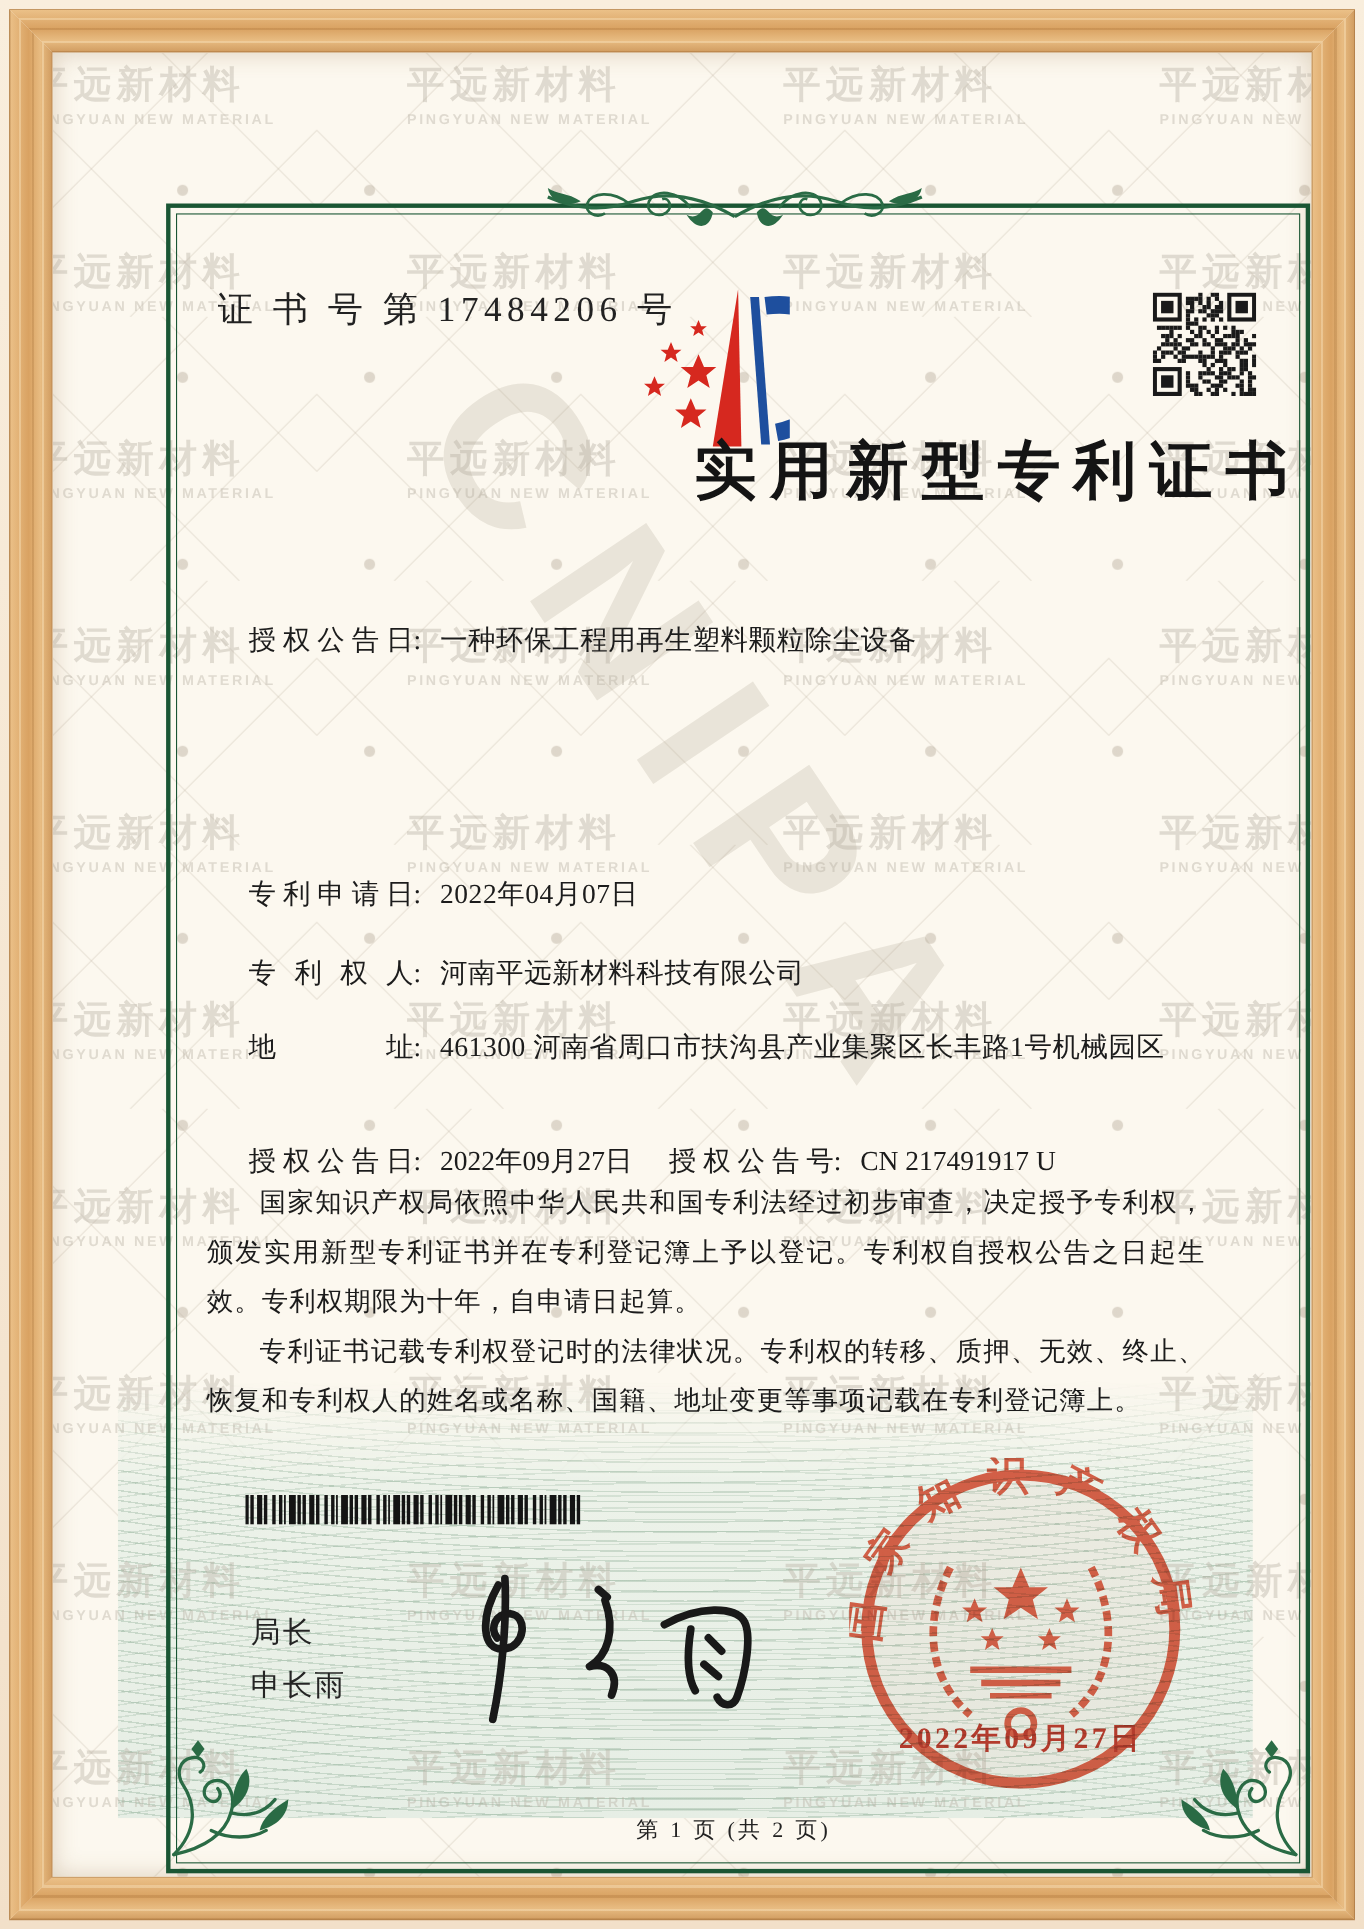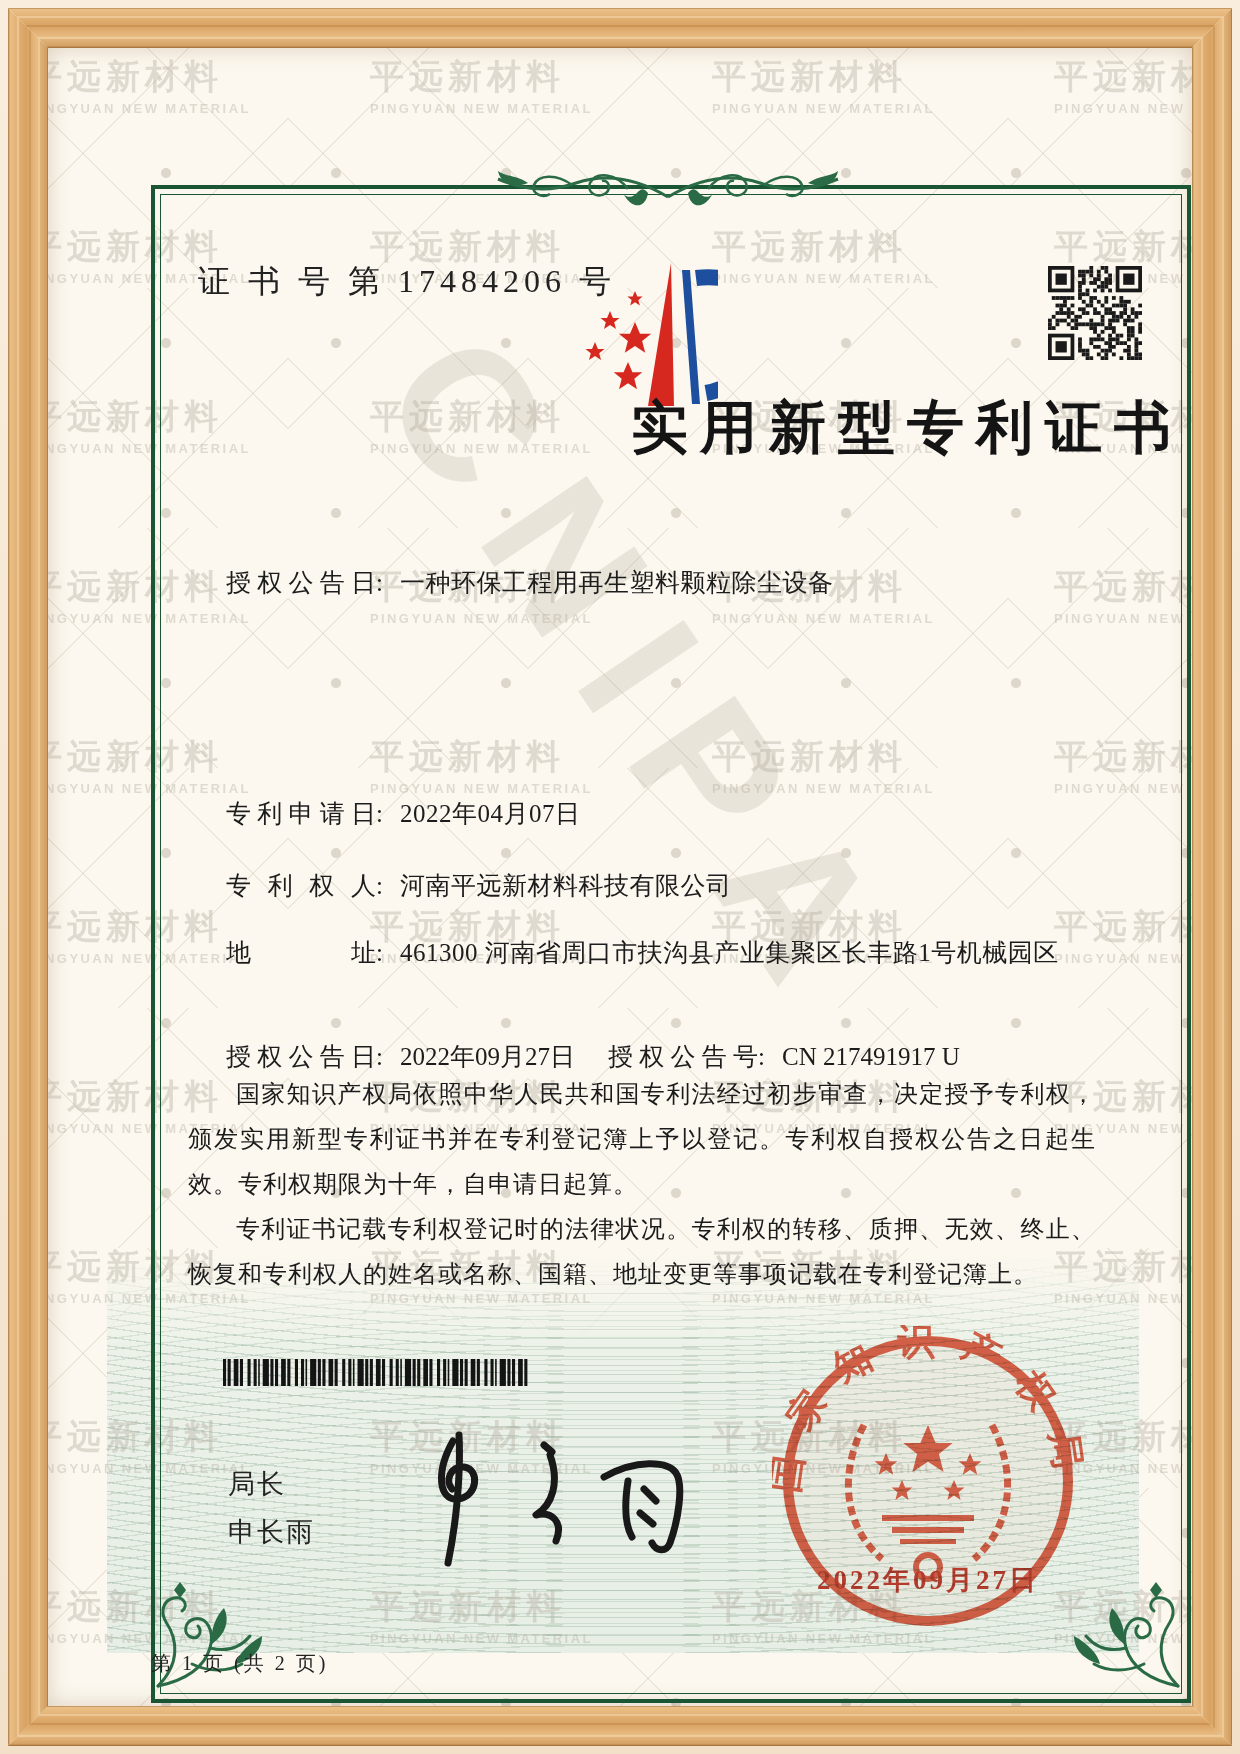--- a/index.html
+++ b/index.html
@@ -73,21 +73,21 @@
   .f1{top:514px}.f2{top:593px}.f3{top:669px}.f4{top:745px}.f5{top:817px}.f6{top:884px}
   .grant{top:988px}
   .grant .g2{position:absolute;left:382px;top:0;white-space:nowrap}
   .paras{left:140px;top:1024px;width:908px;font-size:24px;line-height:45px;color:#1b1b1b;text-align:justify}
   .paras p{margin:0;text-indent:2em;letter-spacing:1px}
   .barcode{left:175px;top:1311px;width:318px;height:27px}
   .signoff{left:180px;top:1412px;font-size:27px;line-height:48px;letter-spacing:2px;color:#242424;
            font-family:Liberation Sans, sans-serif}
   .sig{left:350px;top:1375px;width:330px;height:160px}
   .seal{left:724px;top:1277px;width:312px;height:312px;opacity:.93;mix-blend-mode:multiply}
-  .page-note{left:103px;top:1602px;width:1032px;font-size:20px;letter-spacing:3px;color:#222}
+  .page-note{left:103px;top:1602px;width:1032px;text-align:center;font-size:20px;letter-spacing:3px;color:#222}
 </style>
 </head>
 <body>
 
 <div class="page">
 
   <div class="wood wood-h wood-top"></div>
   <div class="wood wood-h wood-bottom"></div>
   <div class="wood wood-v wood-left"></div>
   <div class="wood wood-v wood-right"></div>

